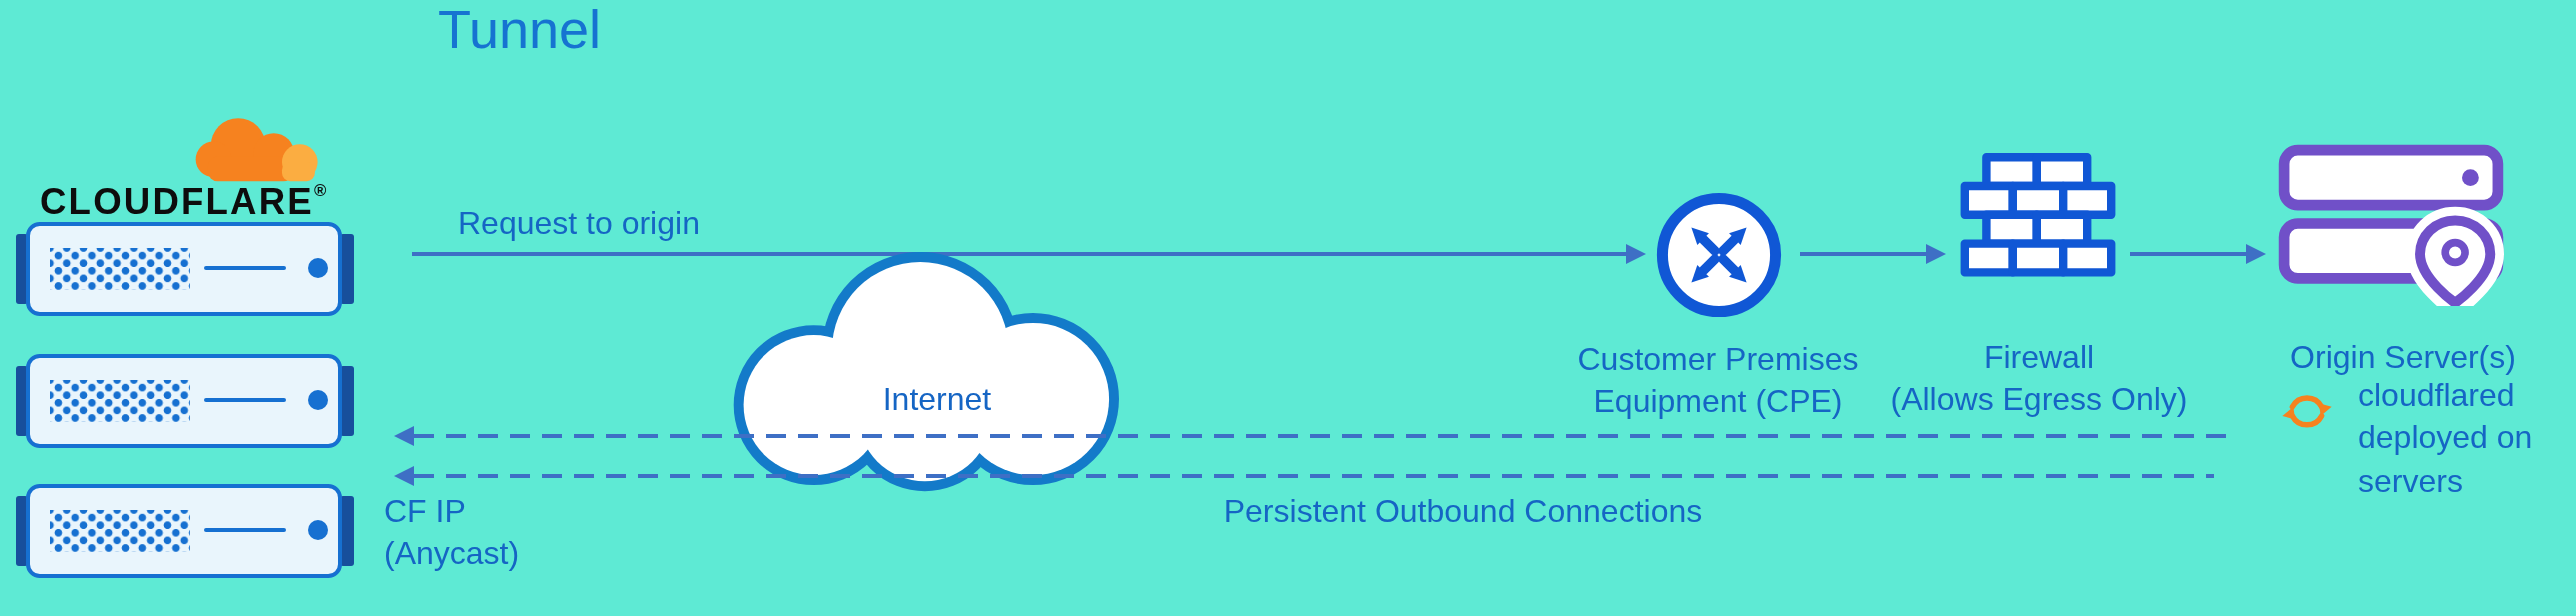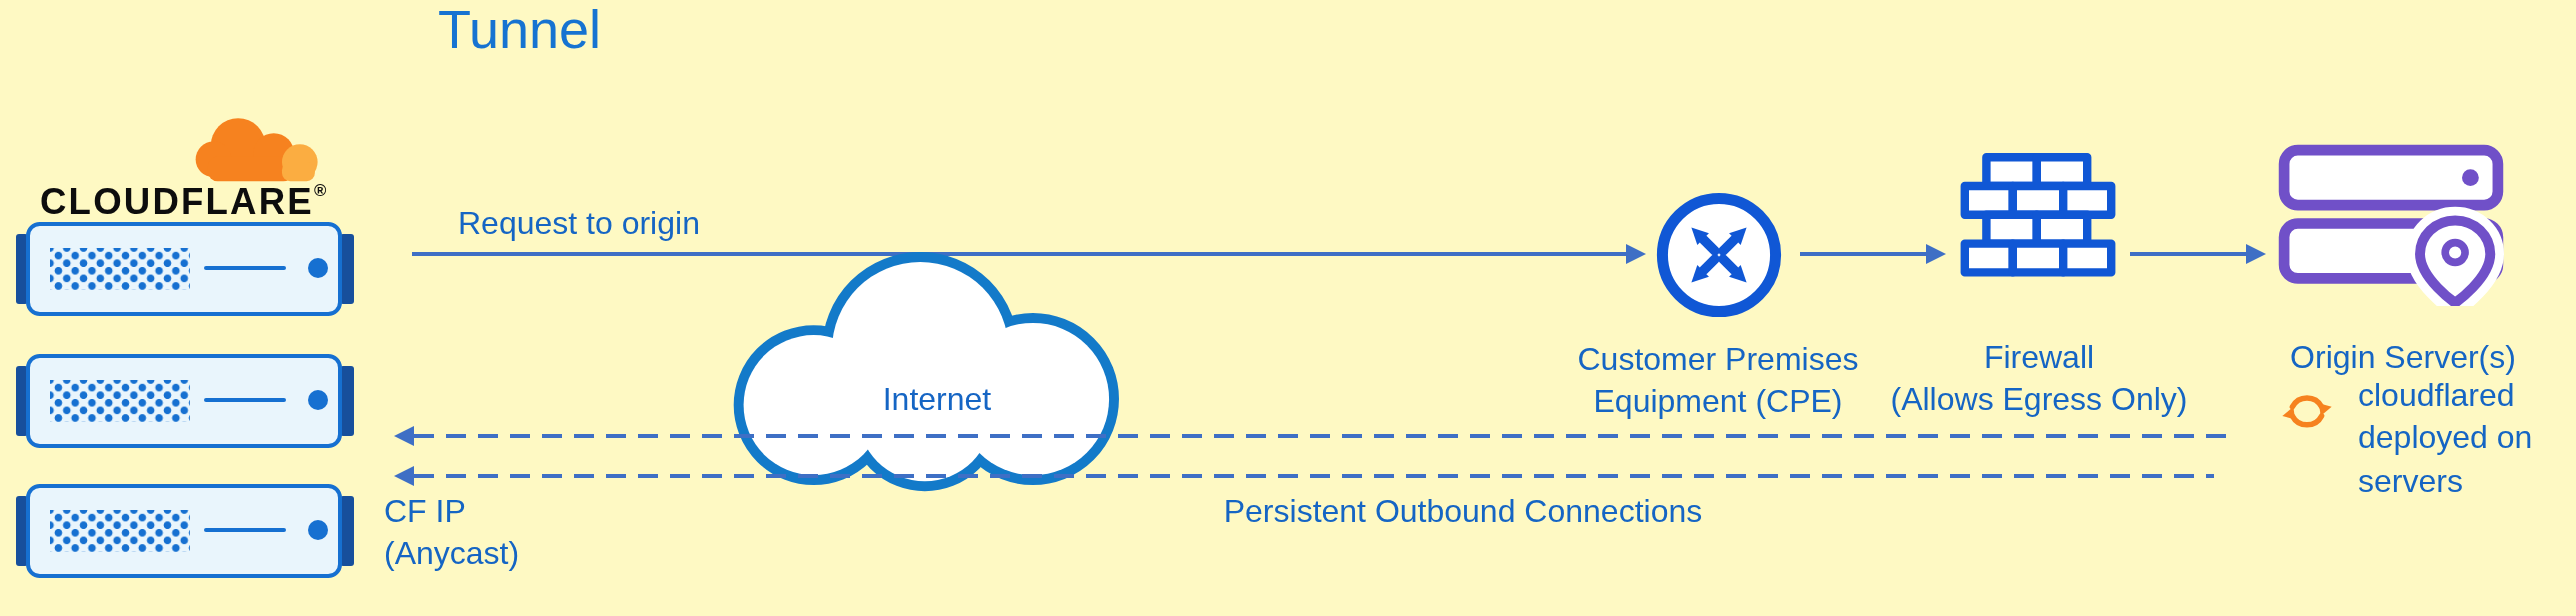--- a/index.html
+++ b/index.html
@@ -1,17 +1,17 @@
 <!DOCTYPE html>
 <html style="--title-blue: #1673d1; --text-blue: #1565c4; --line-blue: #3e6fc5; --cloud-blue: #137ac9; --icon-blue: #1057d5; --server-blue: #1670d1; --server-fill: #e9f5fc; --server-tab: #174f9c; --purple: #7050c8; --orange: #f6821f; --orange-light: #fbad41; --wordmark-black: #0d0d0d;font-size:12.2px"><head>
 <meta charset="utf-8">
 <style>
   * { margin:0; padding:0; box-sizing:border-box; }
   html,body { background:#fff; }
-  .canvas { position:relative; width:2576px; height:617px; background:#fef9c3; overflow:hidden; }
+  .canvas { position:relative; width:2576px; height:617px; background:#5eead4; overflow:hidden; }
   .stage { position:absolute; left:0; top:0; width:1288px; height:308px;
            transform:scale(2); transform-origin:0 0;
            font-family:"Liberation Sans", sans-serif; }
   .abs { position:absolute; }
 
   .title { left:219px; top:0; font-size:27px; font-weight:500; color:var(--title-blue); }
 
   .lbl { color:var(--text-blue); font-size:16px; line-height:21.3px; }
   .ctr { text-align:center; }
 

